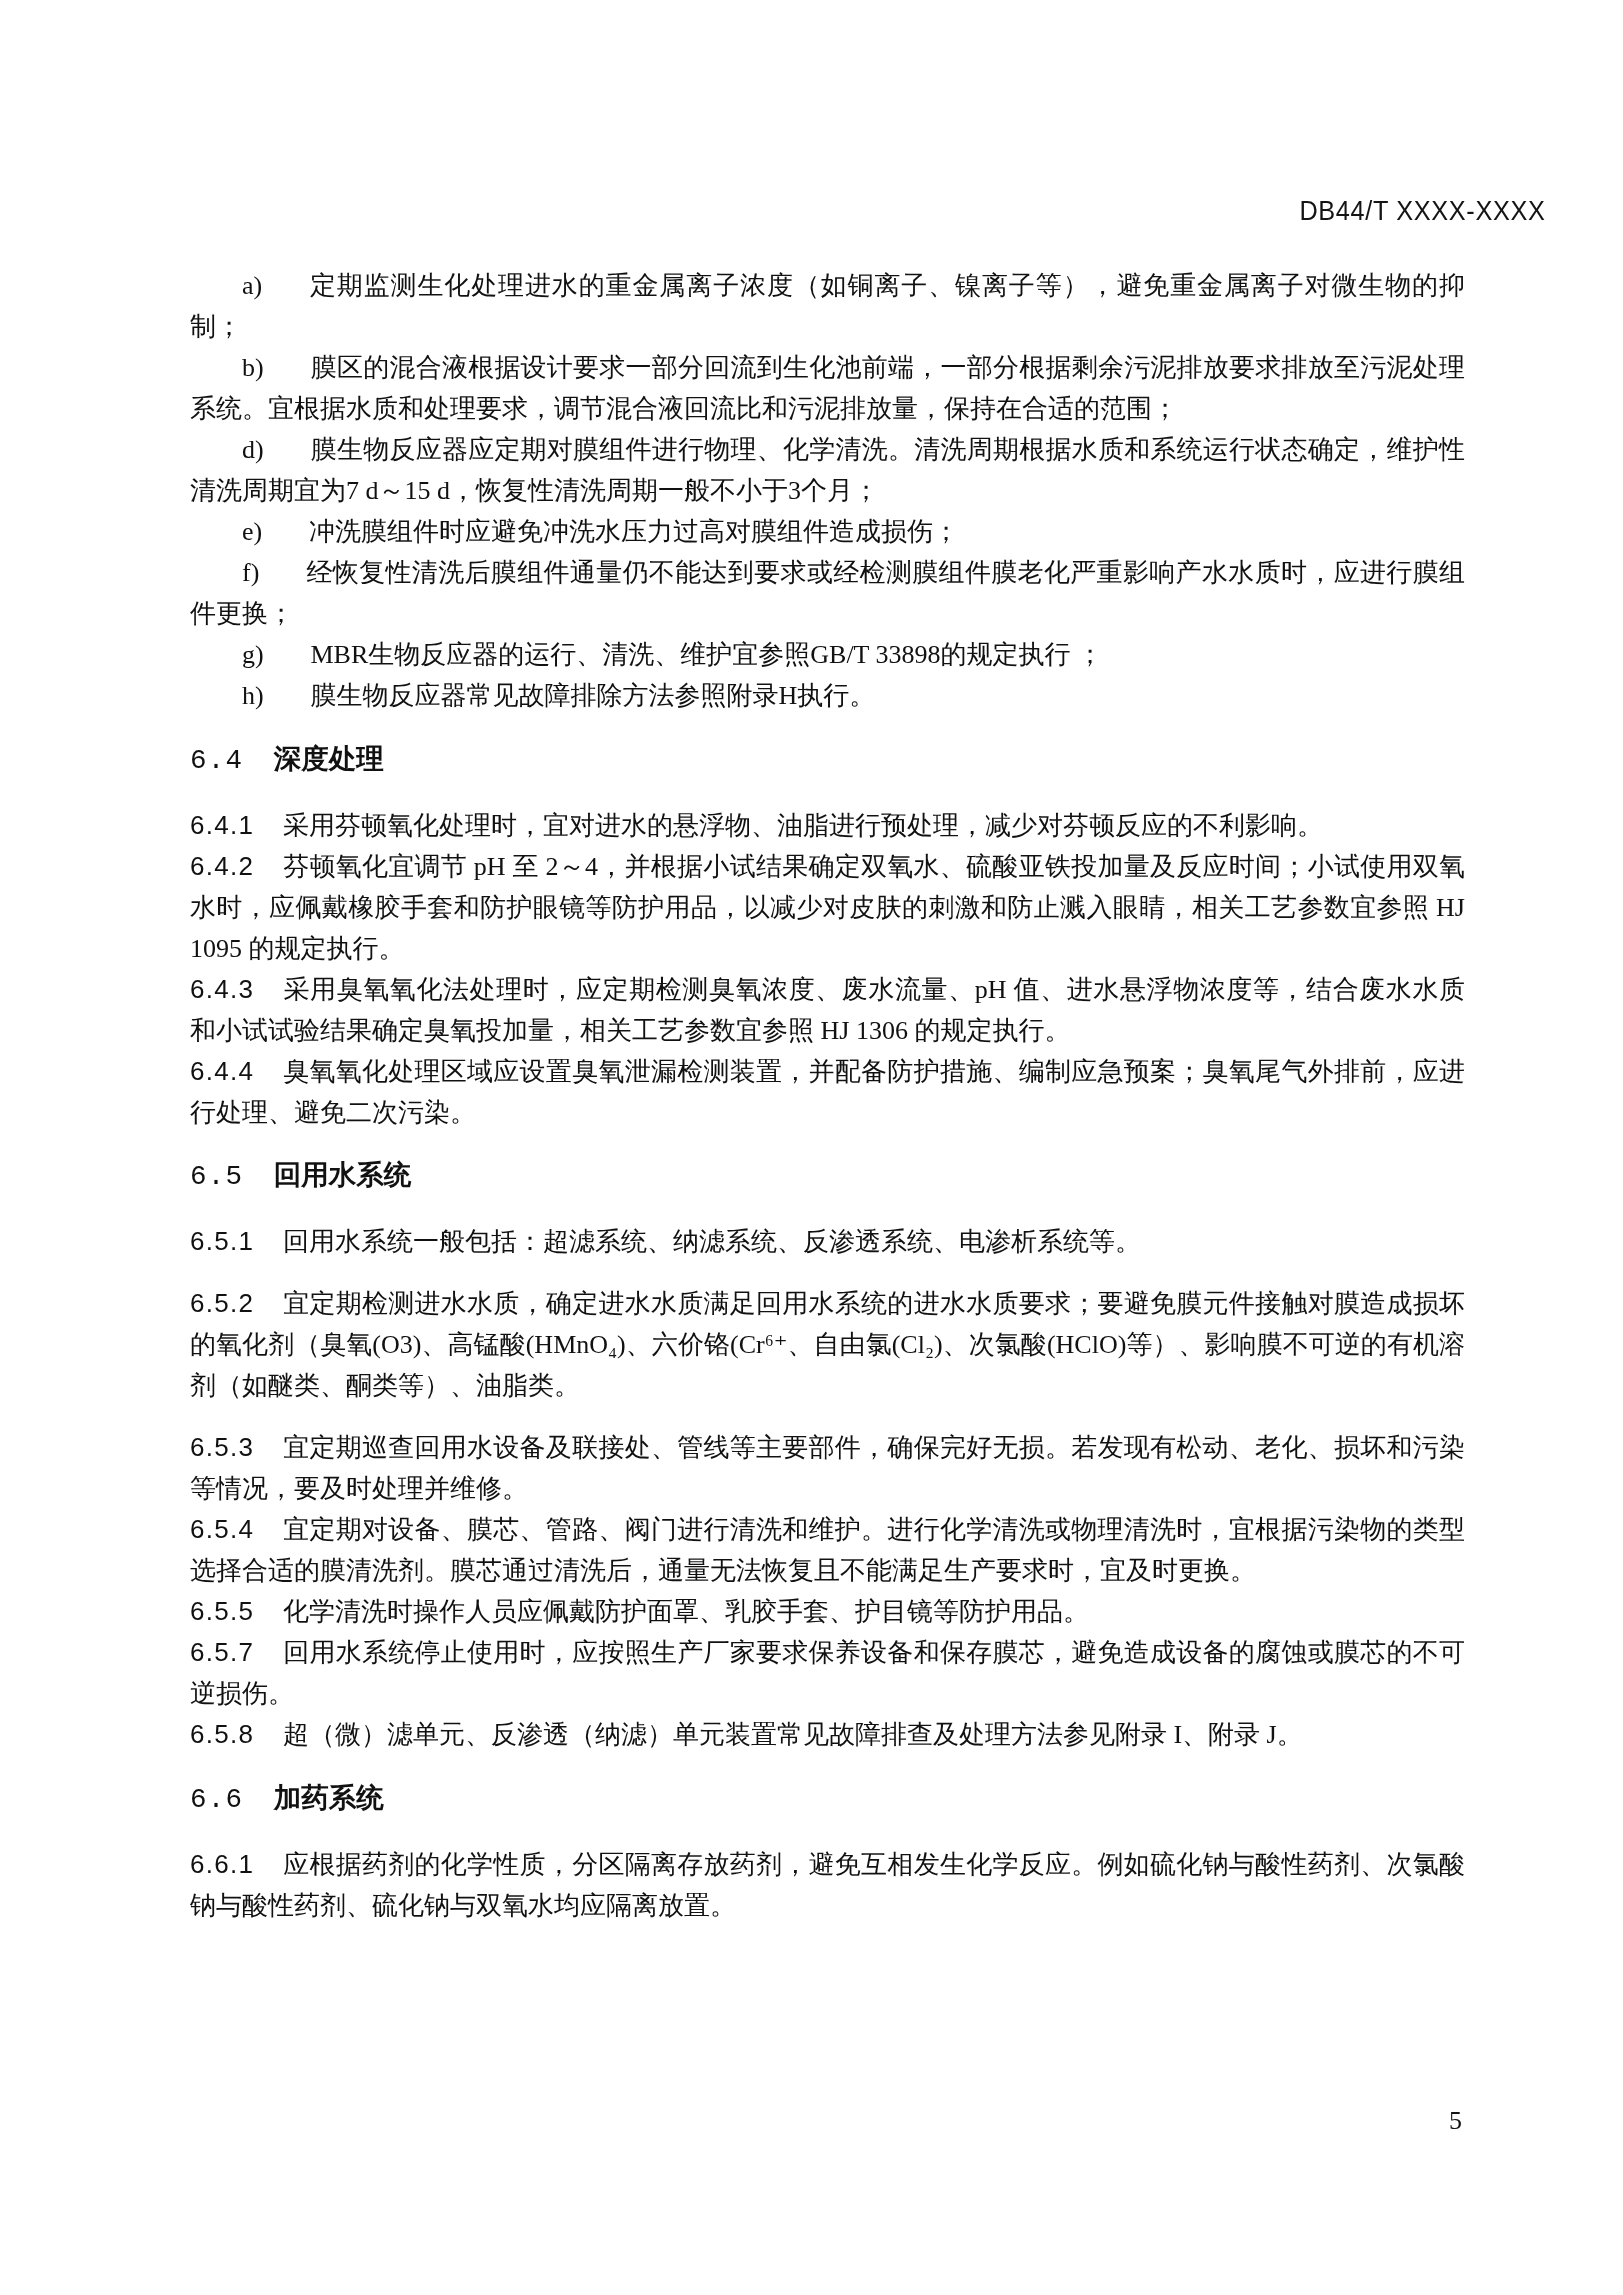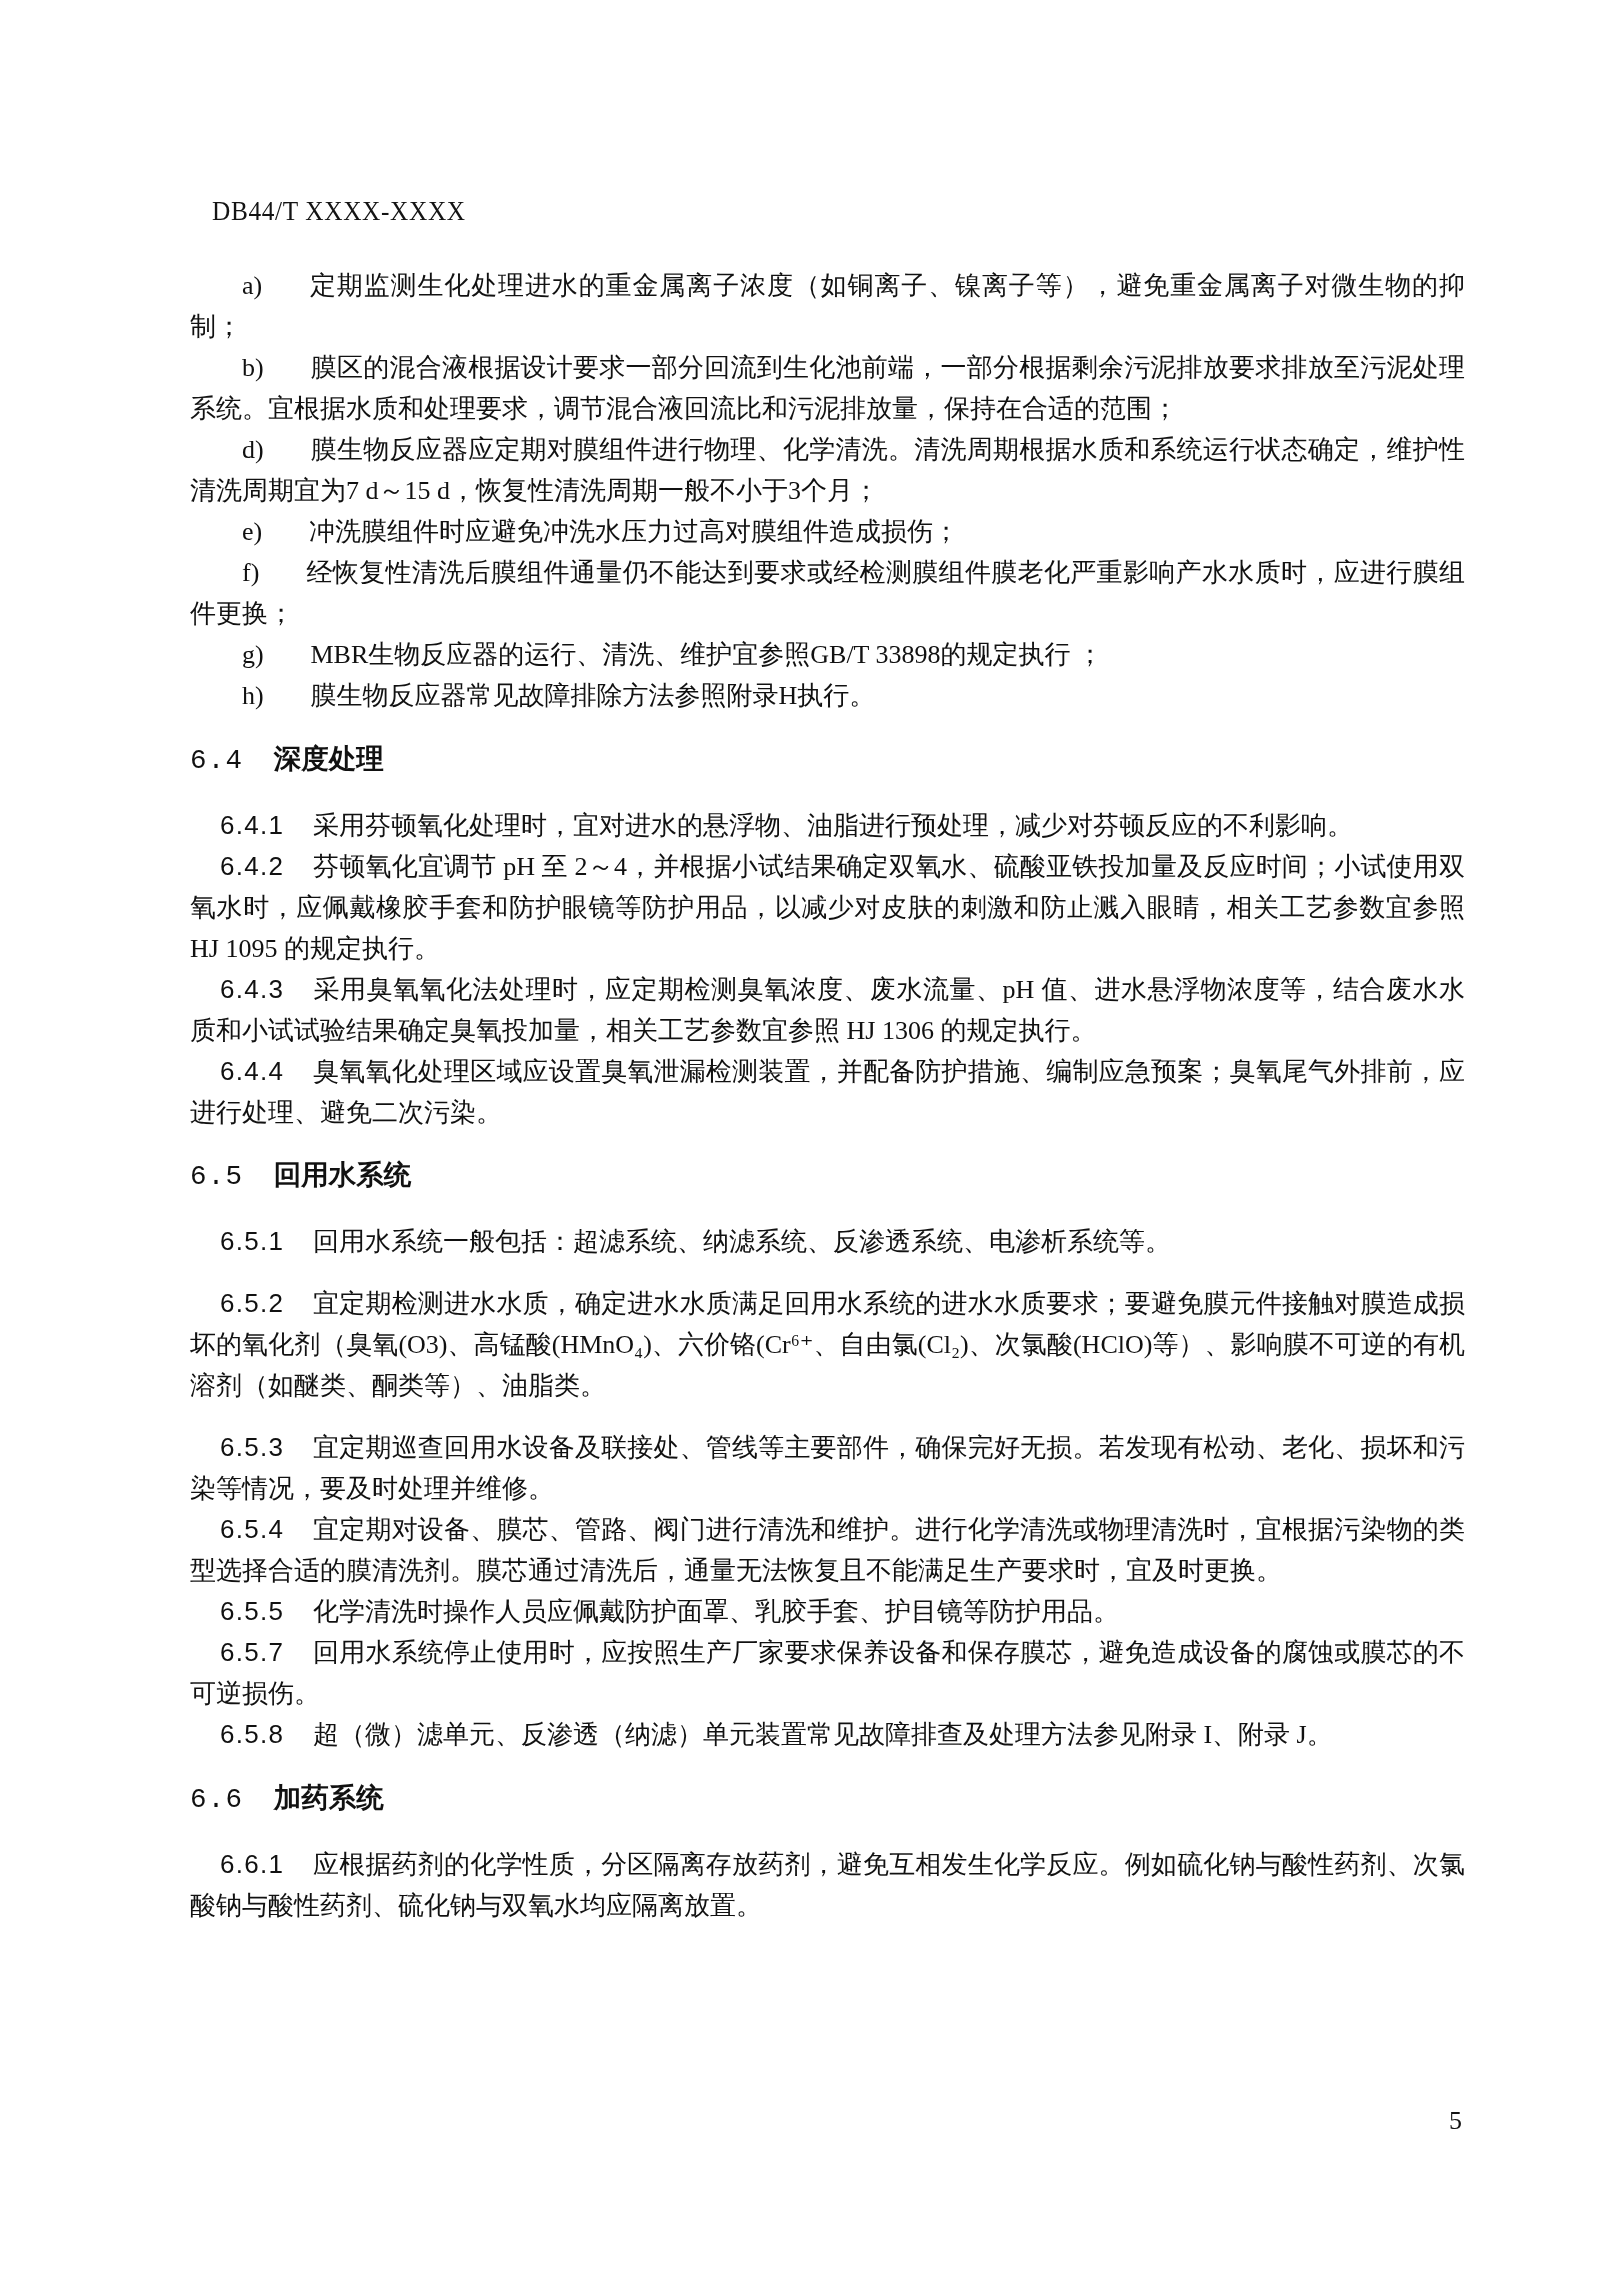--- a/index.html
+++ b/index.html
@@ -10,22 +10,22 @@
     background: #ffffff;
     color: #111111;
     font-family: "Liberation Serif", "DejaVu Serif", serif;
     font-size: 26px;
     overflow: hidden;
     box-sizing: border-box;
   }
   .doc-header {
     margin-top: 195px;
     padding: 0 78px 0 190px;
-    text-align: left;
-    font-family: Liberation Serif, serif;
+    text-align: right;
+    font-family: Liberation Sans, sans-serif;
     font-size: 27.5px;
     letter-spacing: 0.7px;
     color: #141414;
   }
   .doc-header .hdr-inner {
     display: inline-block;
     transform: scaleX(0.92);
     transform-origin: right center;
     white-space: nowrap;
   }
@@ -59,21 +59,20 @@
   p.cl {
     margin: 0;
   }
   p.cl.sp { margin-bottom: 21px; }
   p.cl .num {
     font-family: "Liberation Sans", "DejaVu Sans", sans-serif;
     font-size: 26px;
     margin-right: 1.1em;
     letter-spacing: 1.3px;
     white-space: nowrap;
-    margin-left: 30px;
   }
   .page-num {
     position: absolute;
     top: 2106px;
     right: 161px;
     font-size: 26px;
     font-family: "Liberation Serif", "DejaVu Serif", serif;
     color: #141414;
   }
 </style>

